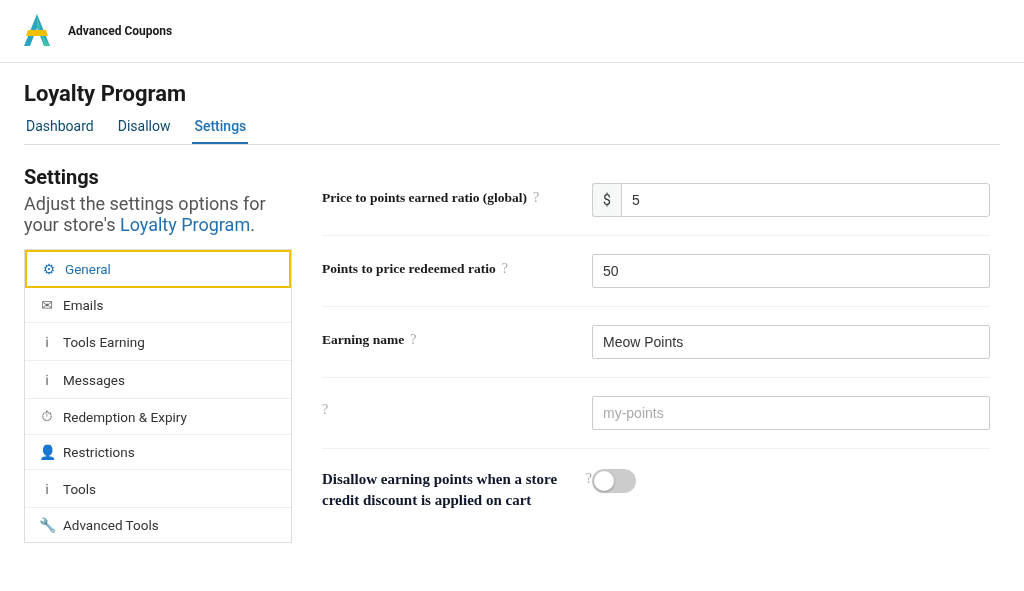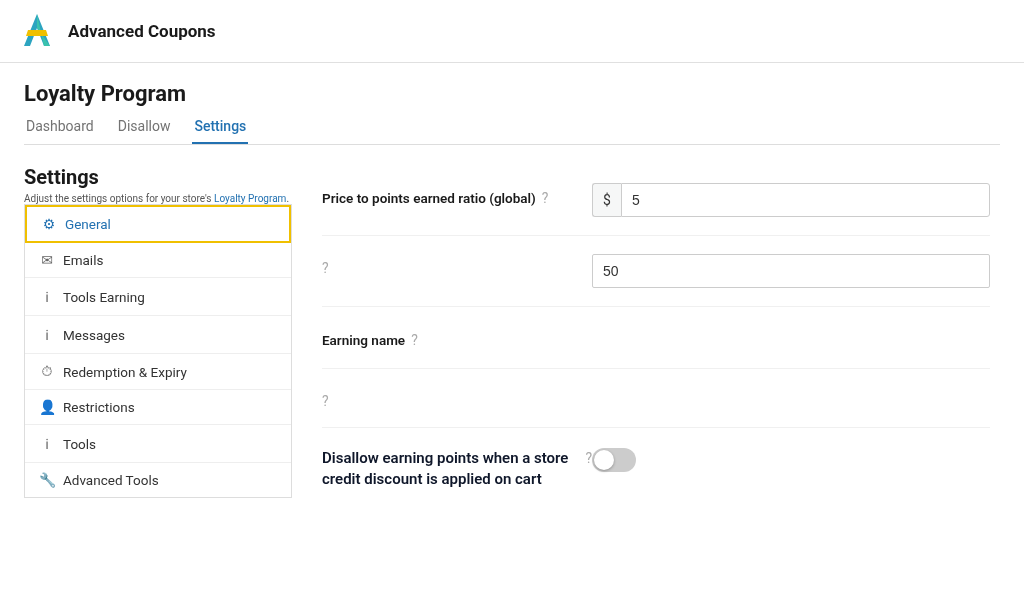--- a/index.html
+++ b/index.html
@@ -21,21 +21,21 @@
       border-bottom: 1px solid #e0e0e0;
       background: #fff;
     }
     .logo-icon {
       width: 42px;
       height: 42px;
       margin-right: 10px;
       flex-shrink: 0;
     }
     .header-title {
-      font-size: 17px;
+      font-size: 12px;
       font-weight: 700;
       color: #1a1a1a;
     }
 
     
     .page {
       padding: 18px 24px 0 24px;
     }
 
     .page-title {
@@ -48,21 +48,21 @@
     
     .tabs {
       display: flex;
       gap: 20px;
       border-bottom: 1px solid #ddd;
       margin-bottom: 0;
     }
     .tab {
       padding: 6px 2px 8px;
       cursor: pointer;
-      color: #737373;
+      color: #0c4a6e;
       font-size: 14px;
       border-bottom: 2px solid transparent;
       text-decoration: none;
     }
     .tab.active {
       color: #2271b1;
       border-bottom: 2px solid #2271b1;
       font-weight: 500;
     }
 
@@ -80,22 +80,23 @@
       padding-right: 0;
     }
 
     .settings-heading {
       font-size: 20px;
       font-weight: 700;
       color: #1a1a1a;
       margin-bottom: 4px;
     }
     .settings-description {
-      font-size: 10px;
+      font-size: 18px;
       color: #555;
+      margin-bottom: 14px;
     }
     .settings-description a {
       color: #2271b1;
       text-decoration: none;
     }
 
     .sidebar-menu {
       list-style: none;
       border: 1px solid #ddd;
     }
@@ -144,20 +145,21 @@
     .form-row:last-child {
       border-bottom: none;
     }
     .form-label-group {
       width: 270px;
       flex-shrink: 0;
       display: flex;
       align-items: center;
       gap: 6px;
       padding-top: 6px;
+      font-family: Liberation Serif, serif;
     }
     .form-label {
       font-size: 13.5px;
       font-weight: 600;
       color: #1a1a1a;
       line-height: 1.4;
     }
     .help-icon {
       color: #aaa;
       font-size: 14px;
@@ -305,37 +307,44 @@
           <span class="help-icon">?</span>
         </div>
         <div class="form-field">
           <span class="input-prefix">$</span>
           <input class="form-input with-prefix" type="text" value="5" style="">
         </div>
       </div>
 
       <div class="form-row">
         <div class="form-label-group">
+          <span class="form-label">Points to price redeemed ratio</span>
           <span class="help-icon">?</span>
         </div>
         <div class="form-field">
           <input class="form-input" type="text" value="50" style="">
         </div>
       </div>
 
       <div class="form-row">
         <div class="form-label-group">
           <span class="form-label">Earning name</span>
           <span class="help-icon">?</span>
         </div>
+        <div class="form-field">
+          <input class="form-input" type="text" value="Meow Points" style="">
+        </div>
       </div>
 
       <div class="form-row">
         <div class="form-label-group">
           <span class="help-icon">?</span>
+        </div>
+        <div class="form-field">
+          <input class="form-input" type="text" placeholder="my-points" style="">
         </div>
       </div>
 
       <div class="form-row">
         <div class="form-label-group" style="align-items:flex-start;padding-top:2px;">
           <span class="form-label-multi">Disallow earning points when a store credit discount is applied on cart</span>
           <span class="help-icon" style="margin-top:2px;">?</span>
         </div>
         <div class="form-field" style="padding-top:2px;">
           <div class="toggle-switch">

